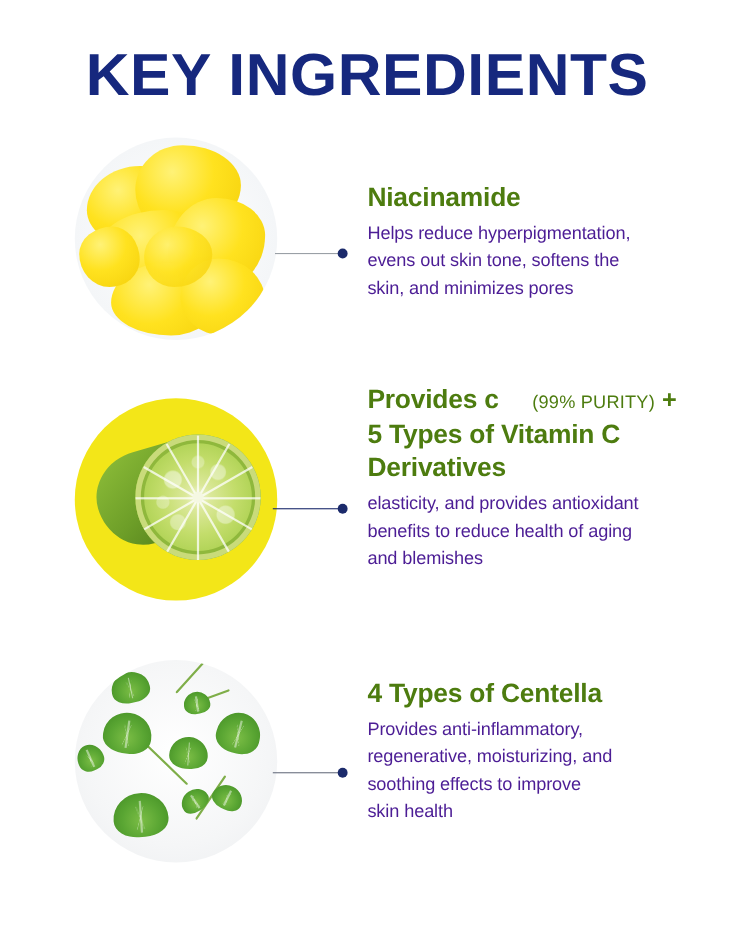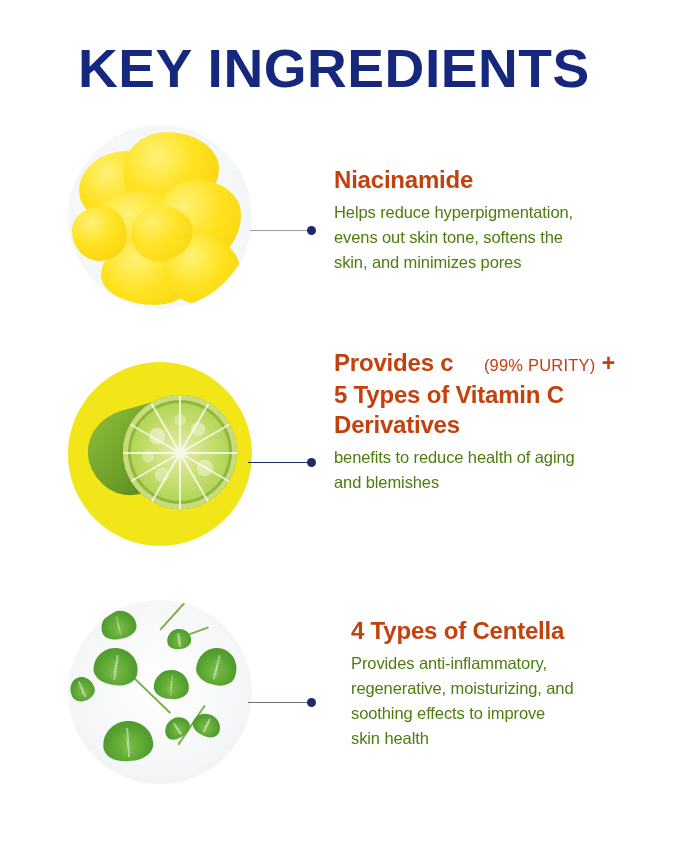--- a/index.html
+++ b/index.html
@@ -204,42 +204,42 @@
   .conn-3 .line { background: #6b7280; }
 
   
   .text-block {
     position: absolute;
     left: 334px;
     width: 320px;
   }
   .tb-1 { top: 40px; }
   .tb-2 { top: -14px; }
-  .tb-3 { top: 16px; margin-left: 17px; }
+  .tb-3 { top: 16px; }
 
   .ing-heading {
-    color: #c2410c;
+    color: #4d7c0f;
     font-size: 24px;
     font-weight: 700;
     line-height: 30px;
     letter-spacing: -0.2px;
   }
   .ing-heading .purity {
     font-size: 16.5px;
     font-weight: 400;
     letter-spacing: 0.2px;
     margin-left: 24px;
   }
   .ing-heading .plus {
     font-size: 23px;
     font-weight: 700;
   }
   .ing-desc {
     margin-top: 5px;
-    color: #4d7c0f;
+    color: #4c1d95;
     font-size: 16.5px;
     line-height: 25px;
     font-weight: 400;
     letter-spacing: -0.1px;
   }
   .ing-desc .l { display: block; }
 </style>
 </head>
 <body>
 
@@ -308,20 +308,21 @@
 
   <div class="text-block tb-2">
     <div class="ing-heading">
       <span>Provides c</span>
       <span class="purity">(99% PURITY)</span>
       <span class="plus">+</span><br>
       <span>5 Types of Vitamin C</span><br>
       <span>Derivatives</span>
     </div>
     <div class="ing-desc">
+      <span class="l">elasticity, and provides antioxidant</span>
       <span class="l">benefits to reduce health of aging</span>
       <span class="l">and blemishes</span>
     </div>
   </div>
 </div>
 
 <div class="row row-3">
 
   <div class="circle-wrap">
     <div class="circle circle-centella">

